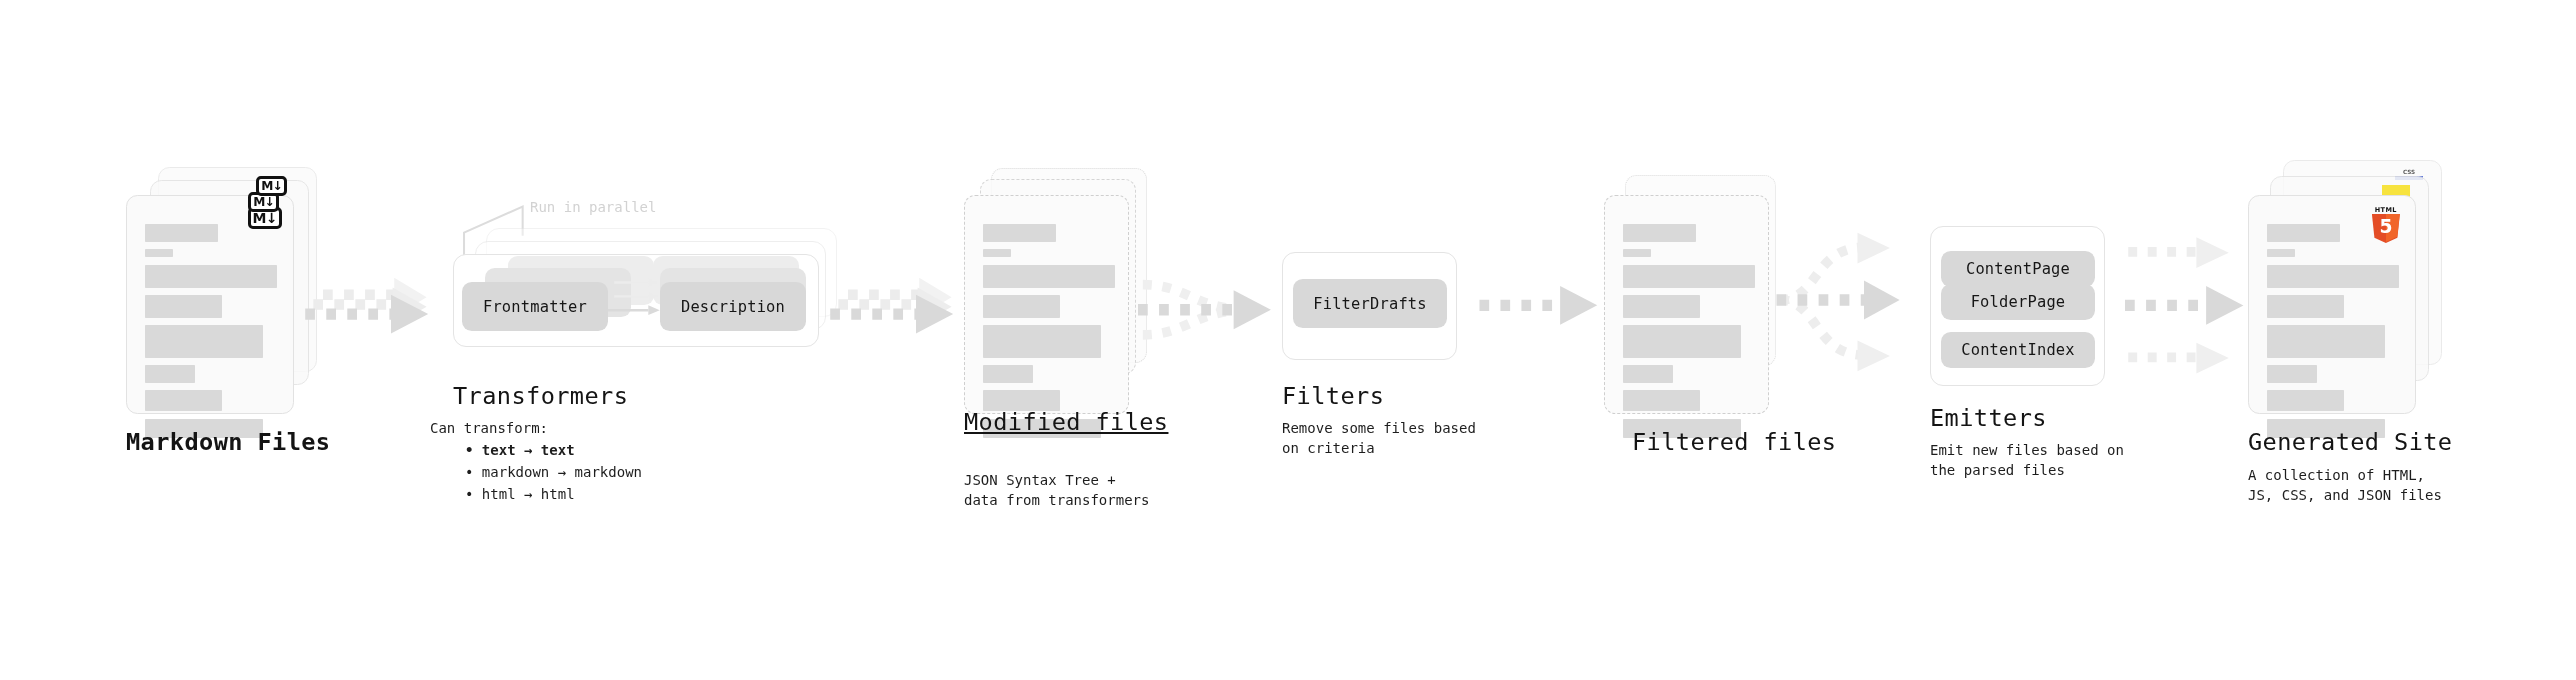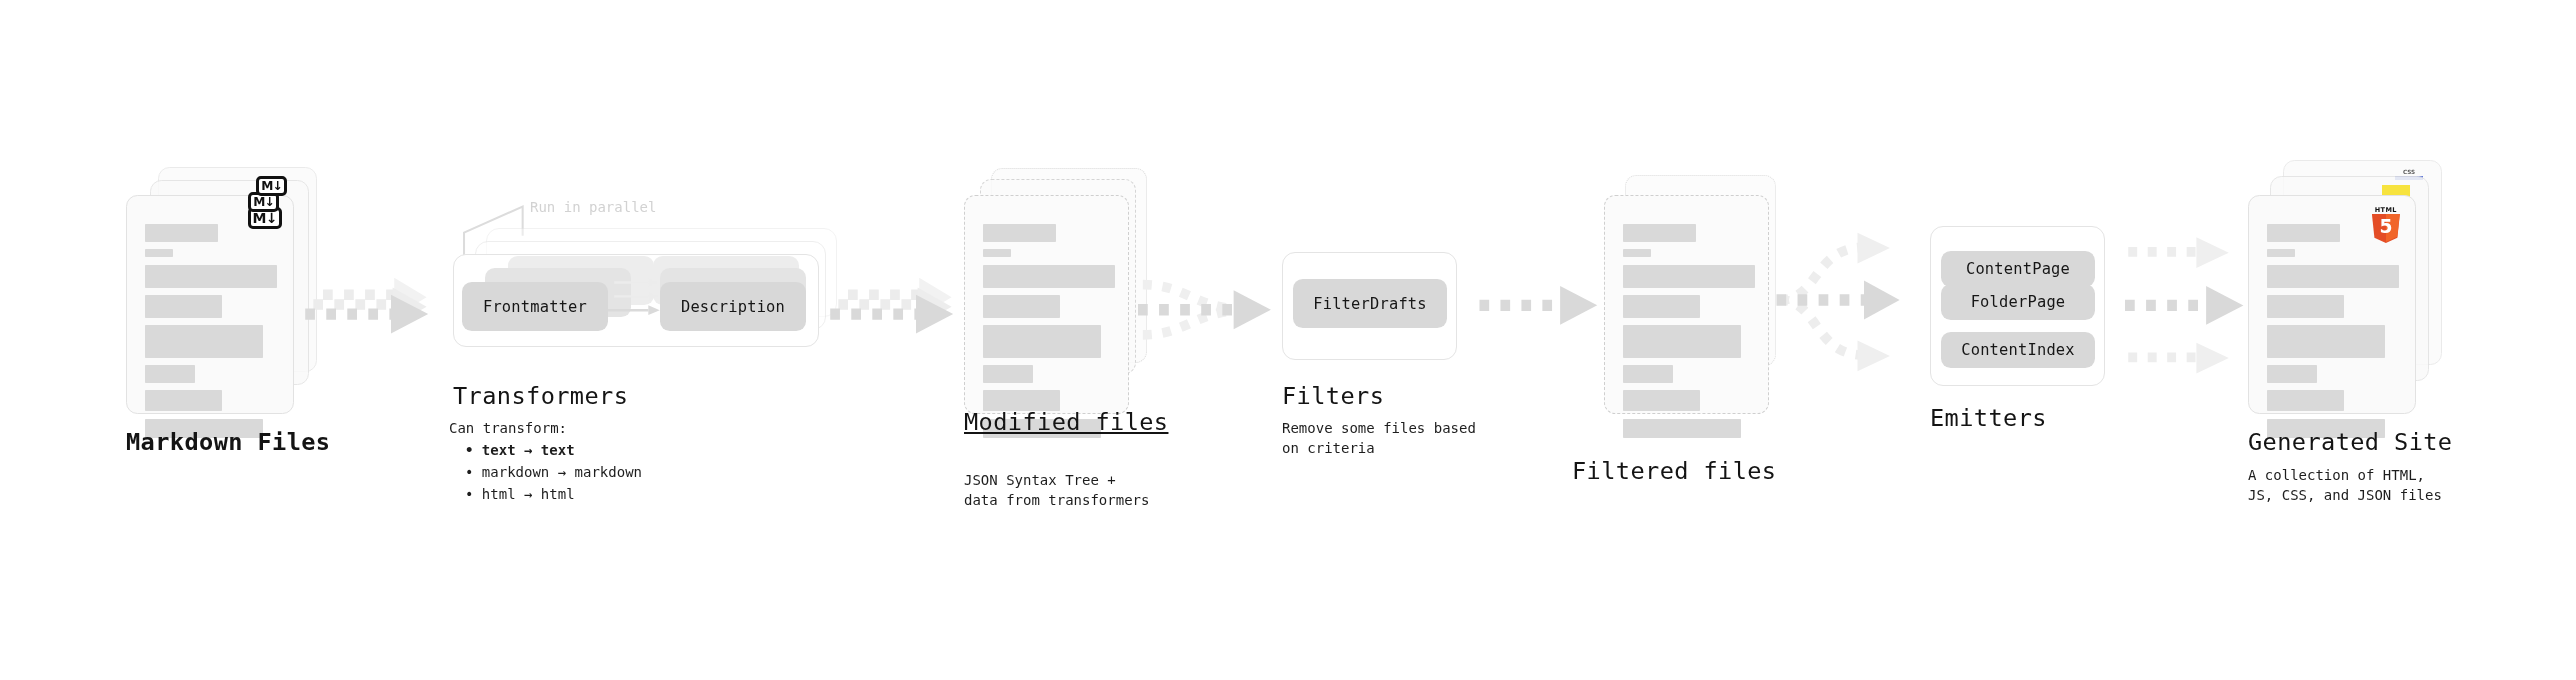--- a/index.html
+++ b/index.html
@@ -163,21 +163,21 @@
     <g fill="none" stroke="#dadada" stroke-width="3">
       <line x1="-12" y1="42" x2="42" y2="42"></line>
         <polygon points="42,36 56,42 42,48" fill="#dadada" stroke="none"></polygon>
     </g>
   </svg>
 
   <div class="pill" style="left:660px;top:282px;width:146px;height:49px;">Description</div>
   <div class="pill" style="left:462px;top:282px;width:146px;height:49px;">Frontmatter</div>
 
   <div class="title" style="left:453px;top:382px;">Transformers</div>
-  <div class="sub" style="left:449px;top:418px;">Can transform:</div>
+  <div class="sub" style="left:430px;top:418px;">Can transform:</div>
   <div class="bullets" style="left:465px;top:440px;font-weight:bold;">• text → text</div>
   <div class="bullets" style="left:465px;top:462px;">• markdown → markdown</div>
   <div class="bullets" style="left:465px;top:484px;">• html → html</div>
 
   <svg class="deco" style="left:830px;top:268px;width:138px;height:89px;" viewBox="0 0 170 110">
     <g stroke="#ececec" stroke-width="13" stroke-dasharray="12 14" fill="none">
       <line x1="22" y1="33" x2="120" y2="33"></line>
     </g>
     <polygon points="110,12 150,36 110,60" fill="#f2f2f2"></polygon>
     <g stroke="#ececec" stroke-width="13" stroke-dasharray="12 14" fill="none">
@@ -240,38 +240,40 @@
         <div class="ln" style="width:28px;height:8.1px;"></div>
         <div class="ln" style="width:132px;height:23px;"></div>
         <div class="ln" style="width:77px;height:23px;"></div>
         <div class="ln" style="width:118px;height:32.5px;"></div>
         <div class="ln" style="width:50px;height:18px;"></div>
         <div class="ln" style="width:77px;height:21px;"></div>
         <div class="ln" style="width:118px;height:19.5px;"></div>
       </div>
     </div>
   </div>
-  <div class="title" style="left:1572px;top:428px;margin-top:29px;">Filtered files</div>
+  <div class="title" style="left:1632px;top:428px;">Filtered files</div>
 
   <svg class="deco" style="left:1776px;top:223px;width:163px;height:158px;" viewBox="0 0 200 195">
     <path d="M4 95 C52 95 46 30 108 30" stroke="#ededed" stroke-width="12" stroke-dasharray="11 13" fill="none"></path>
     <polygon points="100,12 140,31 100,50" fill="#efefef"></polygon>
     <path d="M4 95 C52 95 46 163 108 163" stroke="#ededed" stroke-width="12" stroke-dasharray="11 13" fill="none"></path>
     <polygon points="100,145 140,164 100,183" fill="#efefef"></polygon>
     <g stroke="#d9d9d9" stroke-width="14" stroke-dasharray="12 14" fill="none">
       <line x1="0" y1="95" x2="118" y2="95"></line>
     </g>
     <polygon points="108,71 152,95 108,119" fill="#d9d9d9"></polygon>
   </svg>
 
   <div class="pbox" style="left:1930px;top:226px;width:175px;height:160px;"></div>
   <div class="pill" style="left:1941px;top:251px;width:154px;height:36px;">ContentPage</div>
   <div class="pill" style="left:1941px;top:284px;width:154px;height:36px;">FolderPage</div>
   <div class="pill" style="left:1941px;top:332px;width:154px;height:36px;">ContentIndex</div>
   <div class="title" style="left:1930px;top:404px;">Emitters</div>
+  <div class="sub" style="left:1930px;top:440px;">Emit new files based on
+the parsed files</div>
 
   <svg class="deco" style="left:2125px;top:234px;width:146px;height:146px;" viewBox="0 0 180 180">
     <g stroke="#ededed" stroke-width="12" stroke-dasharray="11 13" fill="none">
       <line x1="4" y1="22" x2="96" y2="22"></line>
     </g>
     <polygon points="88,4 128,23 88,42" fill="#efefef"></polygon>
     <g stroke="#d9d9d9" stroke-width="14" stroke-dasharray="12 14" fill="none">
       <line x1="0" y1="88" x2="110" y2="88"></line>
     </g>
     <polygon points="100,64 146,88 100,112" fill="#d9d9d9"></polygon>

